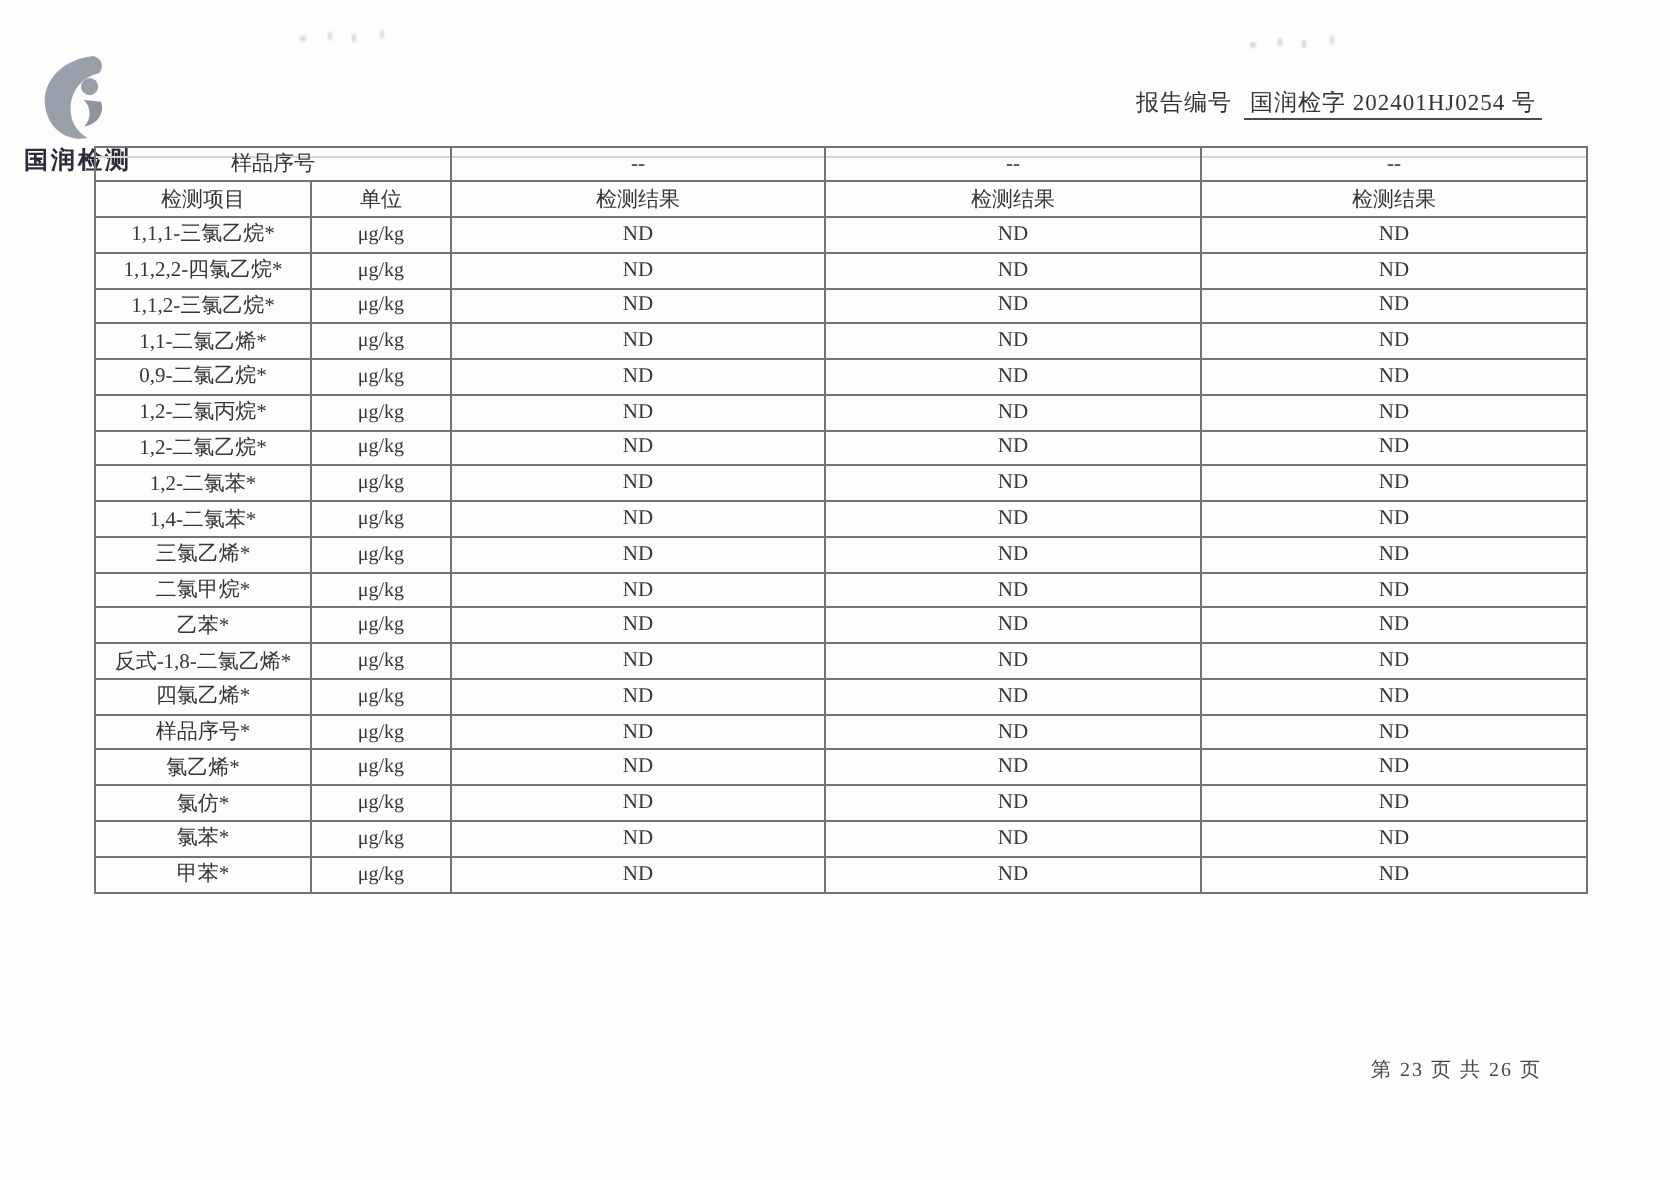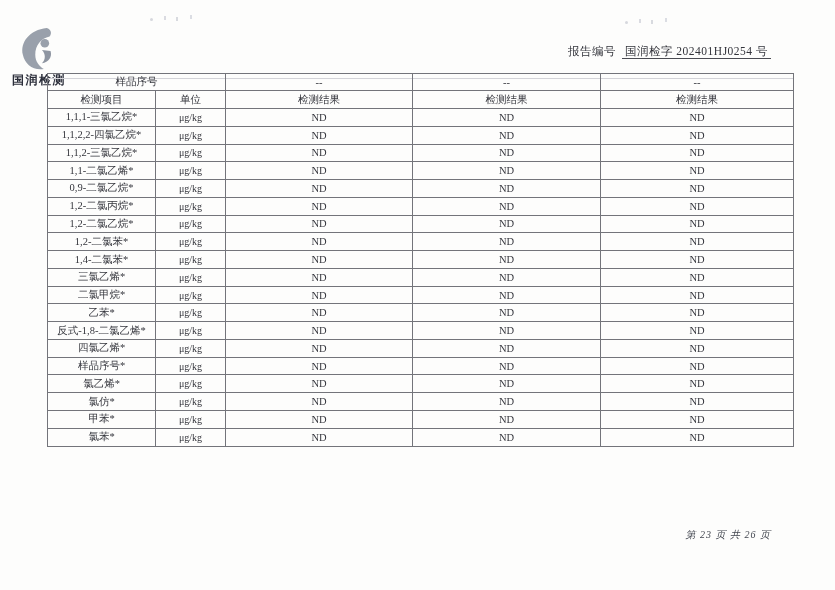--- a/index.html
+++ b/index.html
@@ -48,21 +48,21 @@
     border:1px solid #73747a;text-align:center;vertical-align:middle;
     padding:0;font-weight:normal;overflow:hidden;white-space:nowrap;
   }
   .results-table thead tr.r1{height:17px;}
   .results-table thead tr.r2{height:18px;font-family:Liberation Serif, serif;}
   .results-table tbody tr{height:17.77px;}
   .results-table .unit{font-size:10px;}
   
   .footer{
     position:absolute;top:528px;right:64px;font-size:10px;color:#42464f;
-    letter-spacing:1px;white-space:nowrap;font-style:italic;
+    letter-spacing:1px;white-space:nowrap;
   }
 </style>
 </head>
 <body>
 
 <div class="page">
 
   <div class="smudge" style="left:150px;top:18px;"></div>
   <div class="smudge" style="left:625px;top:21px;"></div>
 
@@ -217,28 +217,28 @@
       <td>ND</td>
     </tr>
         <tr>
       <td>氯仿*</td>
       <td class="unit">μg/kg</td>
       <td>ND</td>
       <td>ND</td>
       <td>ND</td>
     </tr>
         <tr>
+      <td>氯苯*</td>
+      <td class="unit">μg/kg</td>
+      <td>ND</td>
+      <td>ND</td>
+      <td>ND</td>
+    </tr>
+        <tr>
       <td>甲苯*</td>
-      <td class="unit">μg/kg</td>
-      <td>ND</td>
-      <td>ND</td>
-      <td>ND</td>
-    </tr>
-        <tr>
-      <td>氯苯*</td>
       <td class="unit">μg/kg</td>
       <td>ND</td>
       <td>ND</td>
       <td>ND</td>
     </tr>
       </tbody>
   </table>
 
   <div class="footer">第 23 页 共 26 页</div>
 

